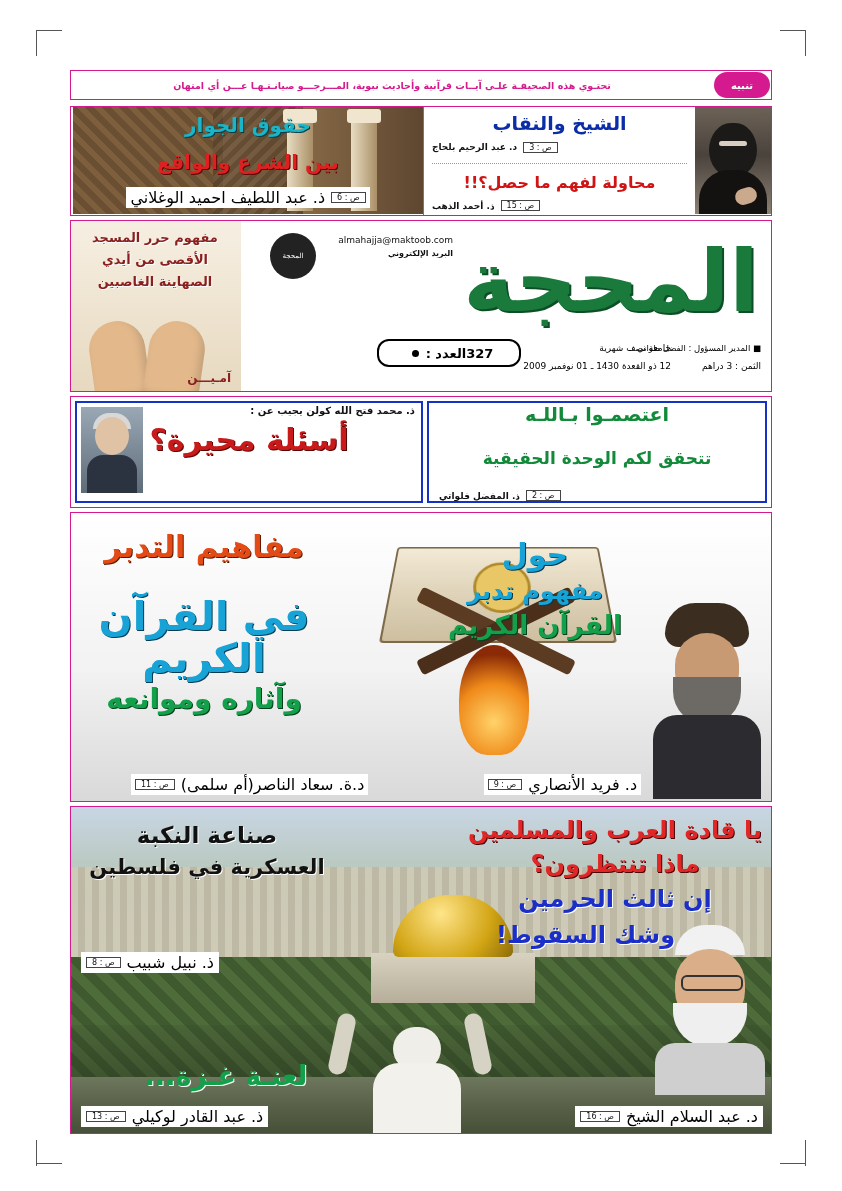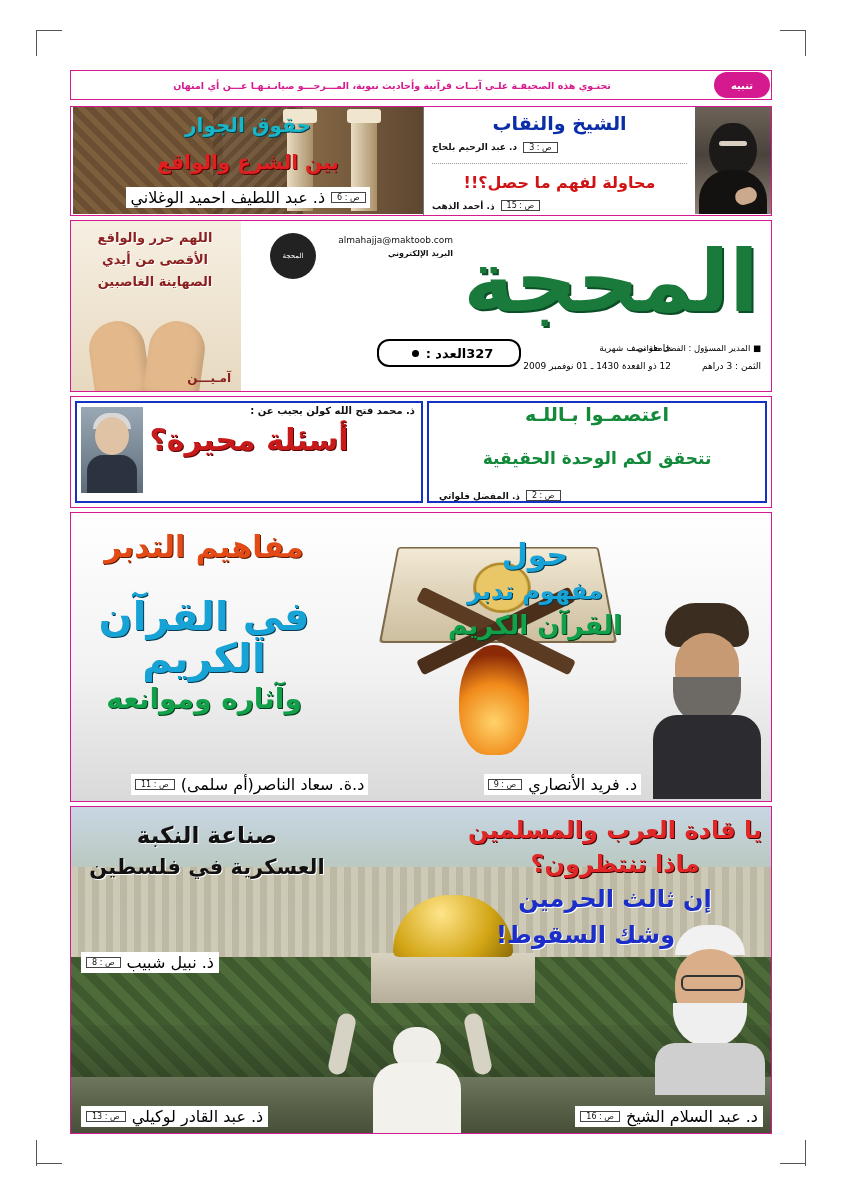--- a/index.html
+++ b/index.html
@@ -238,21 +238,21 @@
         <div class="meta4">12 ذو القعدة 1430 ـ 01 نوفمبر 2009</div>
         <div class="meta1">■ المدير المسؤول : الفضل طواني</div>
         <div class="meta2">الثمن : 3 دراهم</div>
       </div>
       <div class="mast-left">
         <div class="hands">
           <div class="pl a"></div>
             <div class="pl b"></div>
         </div>
         <div class="dua">
-          <div>اللهم حرر والواقع</div>
+          <div>مفهوم حرر المسجد</div>
           <div>الأقصى من أيدي</div>
           <div>الصهاينة الغاصبين</div>
         </div>
         <div class="ameen">آمـيـــن</div>
       </div>
     </div>
 
     <div class="band2">
       <div class="cell-blue c2-right">
         <div class="grn">اعتصمـوا بـاللـه</div>
@@ -344,20 +344,21 @@
 
       <div class="b-left">
         <div class="y1">صناعة النكبة</div>
         <div class="y2">العسكرية في فلسطين</div>
       </div>
       <div class="byl-box" style="left:10px;top:145px;">
         <span class="nm">ذ. نبيل شبيب</span>
         <span class="pg">ص : 8</span>
       </div>
 
+      <div class="b-green">لعنـة غـزة...</div>
       <div class="byl-box" style="left:10px;bottom:6px;">
         <span class="nm">ذ. عبد القادر لوكيلي</span>
         <span class="pg">ص : 13</span>
       </div>
     </div>
 
   </div>
 </div>
 
 </body></html>

